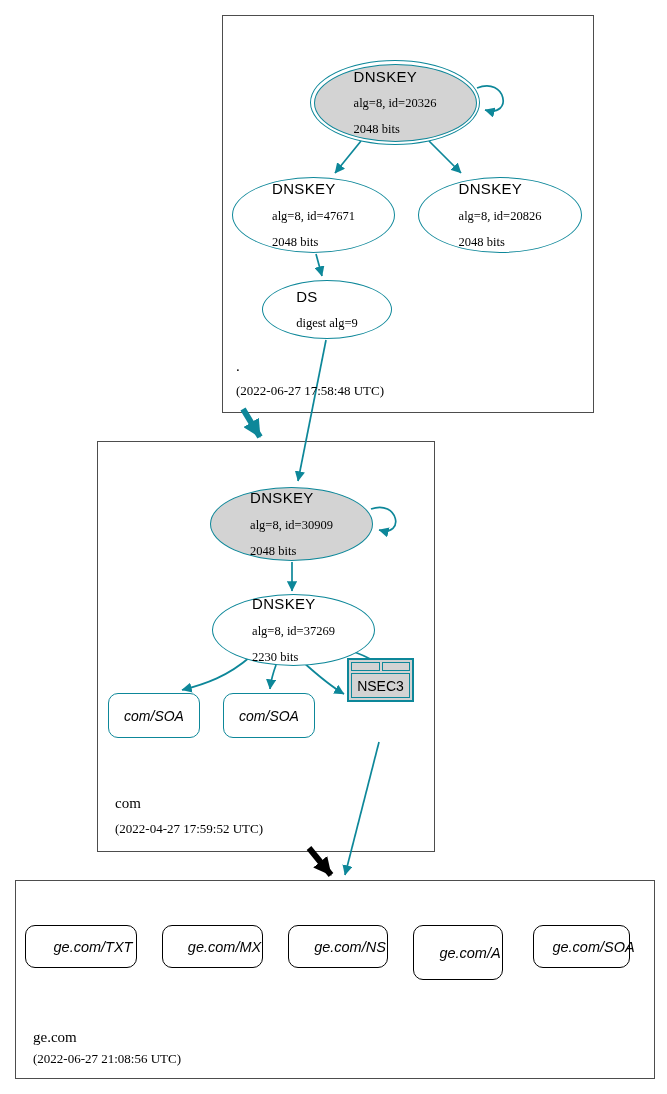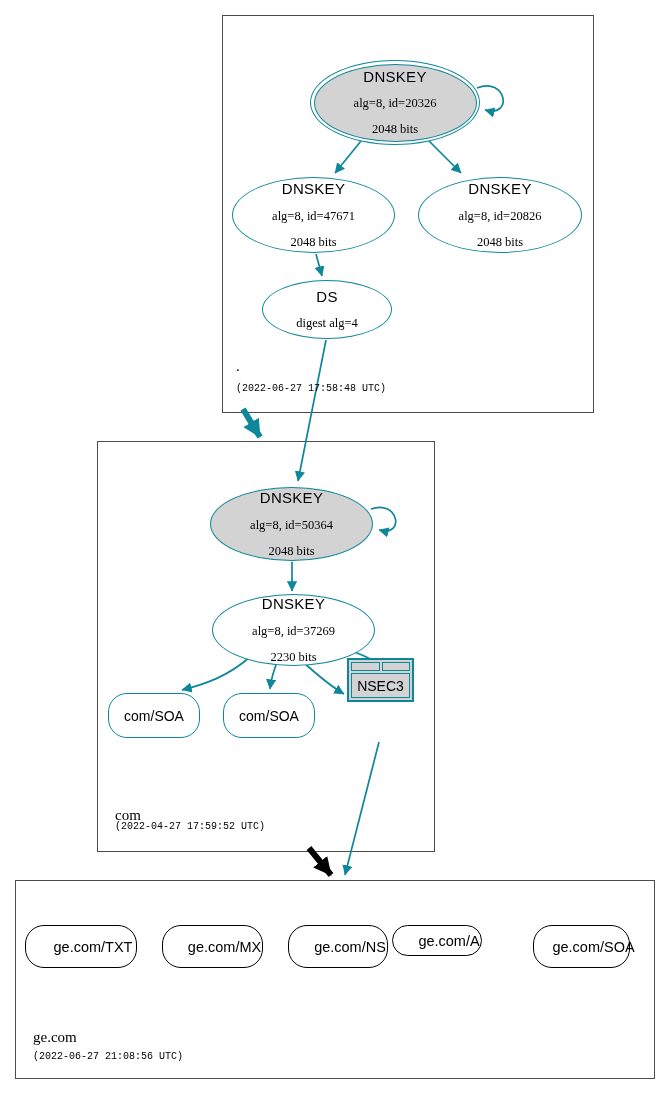--- a/index.html
+++ b/index.html
@@ -18,40 +18,40 @@
   }
   .edges{position:absolute;left:0;top:0;width:667px;height:1094px;pointer-events:none;}
   .edge{fill:none;stroke:var(--teal);stroke-width:1.7px;}
   .edge-thick{fill:none;stroke:var(--teal);stroke-width:6px;}
   .edge-thick-black{fill:none;stroke:var(--ink);stroke-width:6px;}
   .ah-teal{fill:var(--teal);}
   .ah-black{fill:var(--ink);}
 
   .zone-box{position:absolute;border:1px solid var(--box-border);background:transparent;}
   .zone-name{position:absolute;font-family:"Liberation Serif", serif;font-size:15px;color:var(--ink);}
-  .zone-ts{position:absolute;font-family:Liberation Mono, monospace;font-size:10px;color:var(--ink);}
+  .zone-ts{position:absolute;font-family:Liberation Serif, serif;font-size:13px;color:var(--ink);}
 
   .ellipse{
     position:absolute;border:1.6px solid var(--teal);border-radius:50%;
     background:#ffffff;display:flex;align-items:center;justify-content:center;
-    box-sizing:border-box;text-align:center;
+    box-sizing:border-box;
   }
   .ellipse.gray{background:var(--node-gray);}
   .ellipse .inner-ring{
     position:absolute;inset:2.5px;border:1.6px solid var(--teal);border-radius:50%;
     background:var(--node-gray);display:flex;align-items:center;justify-content:center;
   }
   .node-text{position:relative;z-index:2;line-height:1.05;}
   .node-title{font-size:15px;color:var(--ink);letter-spacing:.3px;}
   .node-detail{font-family:"Liberation Serif", serif;font-size:12.5px;color:var(--ink);margin-top:13px;}
 
   .rrset{
-    position:absolute;border:1.5px solid var(--teal);border-radius:19px;
+    position:absolute;border:1.5px solid var(--teal);border-radius:10px;
     background:#ffffff;display:flex;align-items:center;justify-content:center;
-    font-size:14px;color:var(--ink);box-sizing:border-box;
+    font-size:14px;color:var(--ink);box-sizing:border-box;font-style:italic;
   }
   .rrset.black{border-color:var(--ink);font-size:14.5px;padding-left:24px;}
 
   .nsec3{
     position:absolute;border:2.6px solid var(--teal);background:var(--node-gray);
     box-sizing:border-box;display:flex;flex-direction:column;gap:2px;padding:2px;
   }
   .nsec3-toprow{display:flex;gap:2px;height:9px;}
   .nsec3-cell{flex:1;border:1.3px solid var(--teal);background:var(--node-gray);box-sizing:border-box;}
   .nsec3-label{
@@ -121,31 +121,31 @@
     <div class="node-text">
       <div class="node-title">DNSKEY</div>
       <div class="node-detail">alg=8, id=20826</div>
       <div class="node-detail">2048 bits</div>
     </div>
   </div>
 
   <div class="ellipse" style="left:262px;top:280px;width:130px;height:59px;">
     <div class="node-text">
       <div class="node-title">DS</div>
-      <div class="node-detail">digest alg=4</div>
+      <div class="node-detail">digest alg=9</div>
     </div>
   </div>
 
   <div class="zone-name" style="left:236px;top:358px;">.</div>
   <div class="zone-ts" style="left:236px;top:383px;">(2022-06-27 17:58:48 UTC)</div>
 
   <div class="ellipse gray" style="left:210px;top:487px;width:163px;height:74px;">
     <div class="node-text">
       <div class="node-title">DNSKEY</div>
-      <div class="node-detail">alg=8, id=50364</div>
+      <div class="node-detail">alg=8, id=30909</div>
       <div class="node-detail">2048 bits</div>
     </div>
   </div>
 
   <div class="ellipse" style="left:212px;top:594px;width:163px;height:72px;">
     <div class="node-text">
       <div class="node-title">DNSKEY</div>
       <div class="node-detail">alg=8, id=37269</div>
       <div class="node-detail">2230 bits</div>
     </div>
@@ -155,25 +155,25 @@
   <div class="rrset" style="left:223px;top:693px;width:92px;height:45px;">com/SOA</div>
 
   <div class="nsec3" style="left:347px;top:658px;width:67px;height:44px;">
     <div class="nsec3-toprow">
       <div class="nsec3-cell"></div>
       <div class="nsec3-cell"></div>
     </div>
     <div class="nsec3-label">NSEC3</div>
   </div>
 
-  <div class="zone-name" style="left:115px;top:795px;margin-top:12px;">com</div>
+  <div class="zone-name" style="left:115px;top:795px;">com</div>
   <div class="zone-ts" style="left:115px;top:821px;">(2022-04-27 17:59:52 UTC)</div>
 
   <div class="rrset black" style="left:25px;top:925px;width:112px;height:43px;">ge.com/TXT</div>
   <div class="rrset black" style="left:288px;top:925px;width:100px;height:43px;">ge.com/NS</div>
   <div class="rrset black" style="left:162px;top:925px;width:101px;height:43px;">ge.com/MX</div>
-  <div class="rrset black" style="left:392px;top:925px;width:90px;height:31px;">ge.com/A</div>
+  <div class="rrset black" style="left:413px;top:925px;width:90px;height:55px;">ge.com/A</div>
   <div class="rrset black" style="left:533px;top:925px;width:97px;height:43px;">ge.com/SOA</div>
 
   <div class="zone-name" style="left:33px;top:1029px;text-align:center;">ge.com</div>
   <div class="zone-ts" style="left:33px;top:1051px;text-align:center;">(2022-06-27 21:08:56 UTC)</div>
 
 </div>
 
 </body></html>

